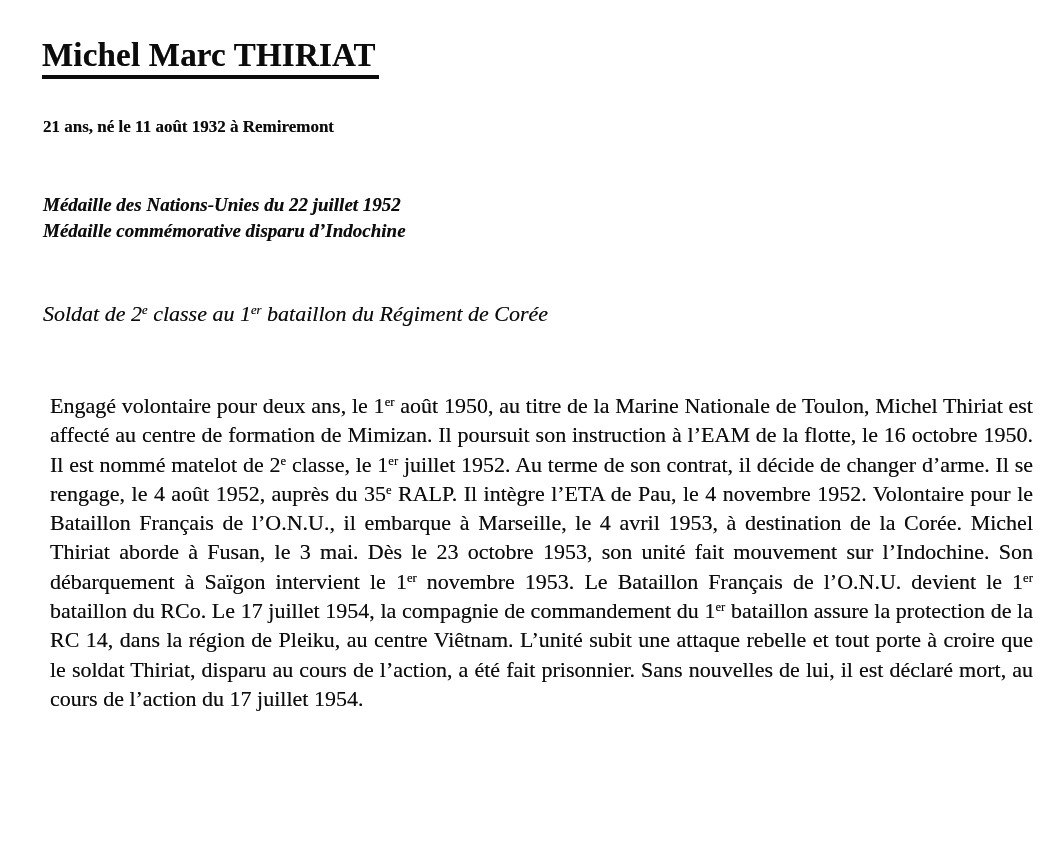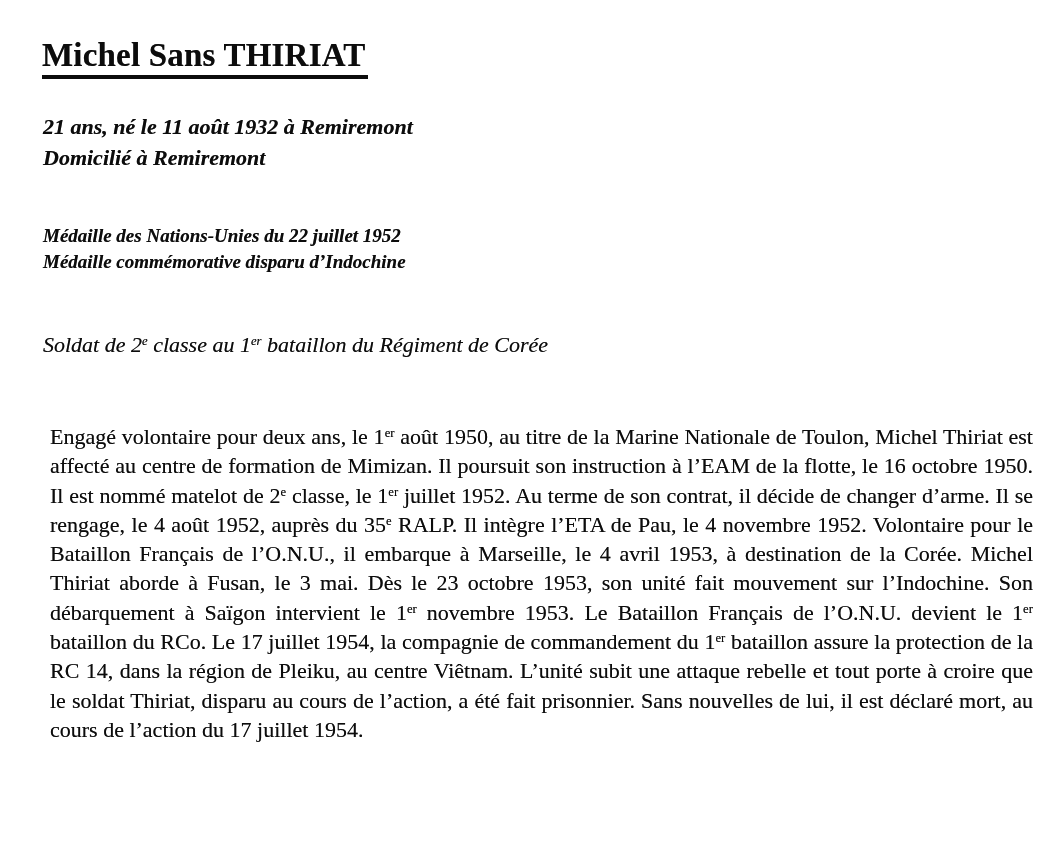--- a/index.html
+++ b/index.html
@@ -34,23 +34,22 @@
   }
   .title .title-underline {
     display: inline-block;
     border-bottom: 4px solid var(--ink);
     padding: 0 3px 1px 0;
   }
 
   
   .identity {
     margin: 32px 25px 0 43px;
-    font-size: 22px;
+    font-size: 17px;
     line-height: 31px;
-    font-style: italic;
     font-weight: bold;
   }
 
   
   .medals {
     margin: 50px 25px 0 43px;
     font-size: 19px;
     line-height: 26px;
     font-style: italic;
     font-weight: bold;
@@ -82,25 +81,24 @@
     top: -0.55em;
     vertical-align: baseline;
     letter-spacing: 0;
   }
 </style>
 </head>
 <body>
 
 <div class="page">
 
-  <h1 class="title"><span class="title-underline">Michel Sans THIRIAT</span></h1>
+  <h1 class="title"><span class="title-underline">Michel Marc THIRIAT</span></h1>
 
   <div class="identity">
     <p>21 ans, né le 11 août 1932 à Remiremont</p>
-    <p>Domicilié à Remiremont</p>
   </div>
 
   <div class="medals">
     <p>Médaille des Nations-Unies du 22 juillet 1952</p>
     <p>Médaille commémorative disparu d’Indochine</p>
   </div>
 
   <p class="rank">Soldat de 2<sup>e</sup> classe au 1<sup>er</sup> bataillon du Régiment de Corée</p>
 
   <p class="body-text">Engagé volontaire pour deux ans, le 1<sup>er</sup> août 1950, au titre de la Marine Nationale de Toulon, Michel Thiriat est affecté au centre de formation de Mimizan. Il poursuit son instruction à l’EAM de la flotte, le 16 octobre 1950. Il est nommé matelot de 2<sup>e</sup> classe, le 1<sup>er</sup> juillet 1952. Au terme de son contrat, il décide de changer d’arme. Il se rengage, le 4 août 1952, auprès du 35<sup>e</sup> RALP. Il intègre l’ETA de Pau, le 4 novembre 1952. Volontaire pour le Bataillon Français de l’O.N.U., il embarque à Marseille, le 4 avril 1953, à destination de la Corée. Michel Thiriat aborde à Fusan, le 3 mai. Dès le 23 octobre 1953, son unité fait mouvement sur l’Indochine. Son débarquement à Saïgon intervient le 1<sup>er</sup> novembre 1953. Le Bataillon Français de l’O.N.U. devient le 1<sup>er</sup> bataillon du RCo. Le 17 juillet 1954, la compagnie de commandement du 1<sup>er</sup> bataillon assure la protection de la RC 14, dans la région de Pleiku, au centre Viêtnam. L’unité subit une attaque rebelle et tout porte à croire que le soldat Thiriat, disparu au cours de l’action, a été fait prisonnier. Sans nouvelles de lui, il est déclaré mort, au cours de l’action du 17 juillet 1954.</p>

